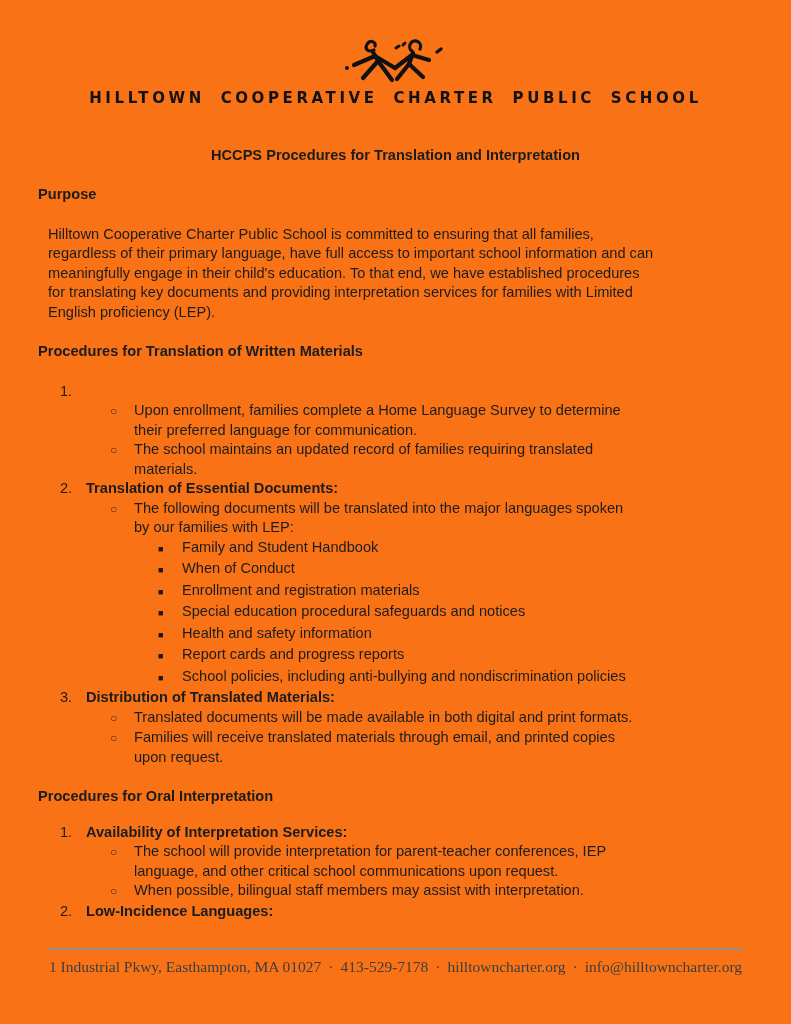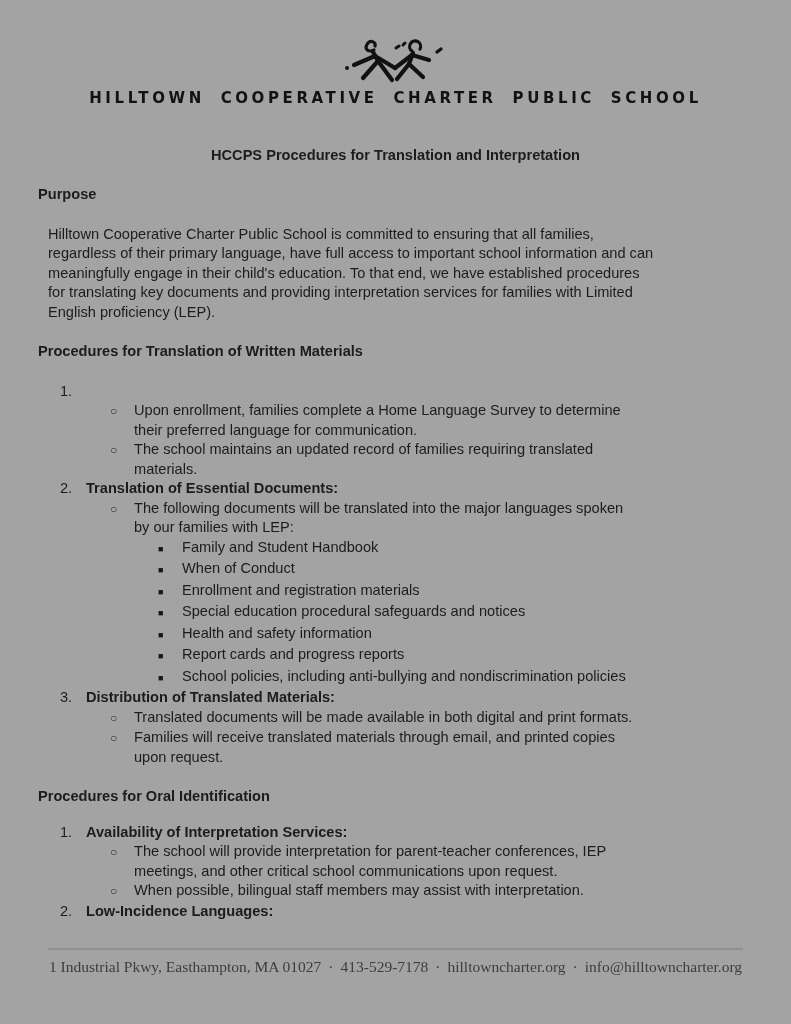--- a/index.html
+++ b/index.html
@@ -1,18 +1,18 @@
 <!DOCTYPE html>
 <html><head>
 <meta charset="utf-8">
 <style>
   html, body { margin:0; padding:0; background:#e8e8e8; }
   .page {
     width:791px; height:1024px; margin:0 auto; position:relative;
-    background:#a3a3a3; overflow:hidden;
+    background:#f97316; overflow:hidden;
     font-family:"Liberation Sans", sans-serif;
     font-size:14.6px; line-height:19.5px; color:#1c1c1c;
   }
   .content { padding:0 38px; }
 
   
   .letterhead { padding-top:38px; text-align:center; }
   .logo-svg { display:block; margin:0 auto; }
   .school-name {
     margin-top:3px; white-space:nowrap;
@@ -144,30 +144,30 @@
       <div class="li2">
         <span class="marker">○</span>
         <span class="txt">Translated documents will be made available in both digital and print formats.</span>
       </div>
       <div class="li2">
         <span class="marker">○</span>
         <span class="txt">Families will receive translated materials through email, and printed copies upon request.</span>
       </div>
     </div>
 
-    <div class="sec-head">Procedures for Oral Identification</div>
+    <div class="sec-head">Procedures for Oral Interpretation</div>
 
     <div class="list list-tight">
       <div class="li1">
         <span class="num">1.</span>
         <span class="ttl">Availability of Interpretation Services:</span>
       </div>
       <div class="li2">
         <span class="marker">○</span>
-        <span class="txt">The school will provide interpretation for parent-teacher conferences, IEP meetings, and other critical school communications upon request.</span>
+        <span class="txt">The school will provide interpretation for parent-teacher conferences, IEP language, and other critical school communications upon request.</span>
       </div>
       <div class="li2">
         <span class="marker">○</span>
         <span class="txt">When possible, bilingual staff members may assist with interpretation.</span>
       </div>
       <div class="li1">
         <span class="num">2.</span>
         <span class="ttl">Low-Incidence Languages:</span>
       </div>
     </div>

